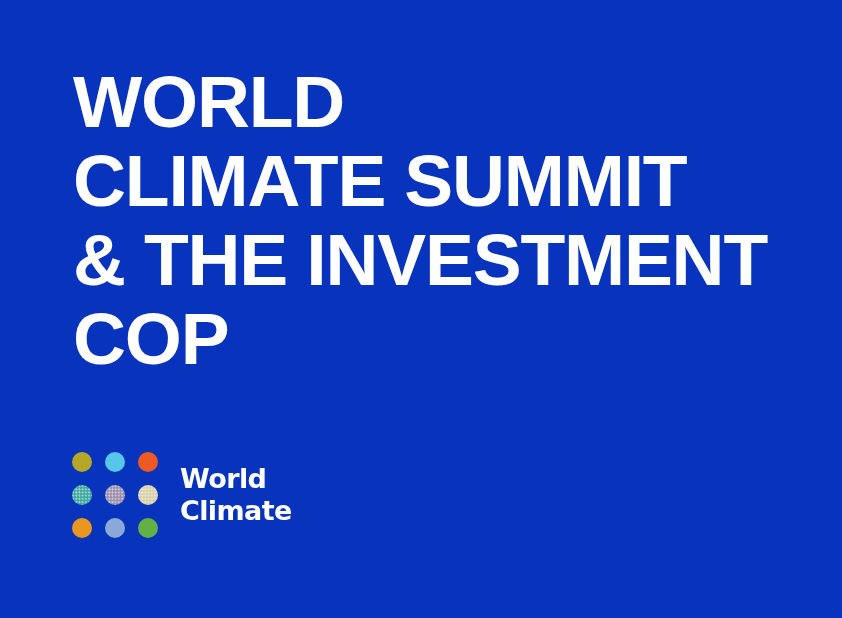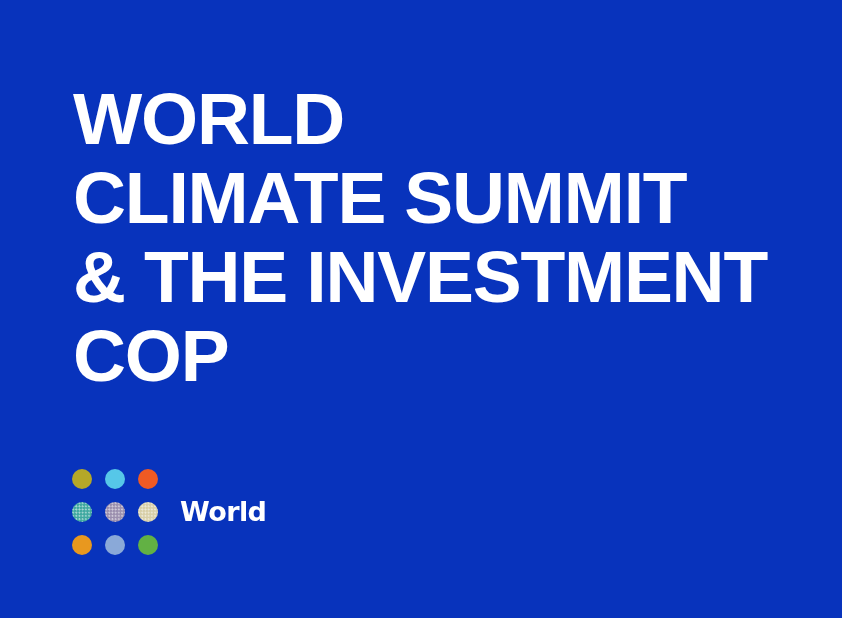--- a/index.html
+++ b/index.html
@@ -14,21 +14,20 @@
     font-family: "Liberation Sans", sans-serif;
     background: #0833bc;
   }
 
   #poster {
     position: relative;
     width: 842px;
     height: 558px;
     background: #0833bc;
     overflow: hidden;
-    margin-top: 17px;
   }
 
   
   #headline {
     position: absolute;
     left: 73px;
     top: 62px;
     width: 740px;
   }
 
@@ -118,17 +117,18 @@
       <span class="logo-dot textured" style="background-color: rgb(63, 168, 160);"></span>
       <span class="logo-dot textured" style="background-color: rgb(155, 143, 174);"></span>
       <span class="logo-dot textured" style="background-color: rgb(216, 207, 168);"></span>
       <span class="logo-dot" style="background-color: rgb(232, 152, 31);"></span>
       <span class="logo-dot" style="background-color: rgb(138, 169, 216);"></span>
       <span class="logo-dot" style="background-color: rgb(98, 177, 68);"></span>
     </div>
 
     <div id="logo-wordmark">
       <span class="wordmark-line">World</span>
+      <span class="wordmark-line">Climate</span>
     </div>
 
   </div>
 
 </div>
 
 </body></html>

